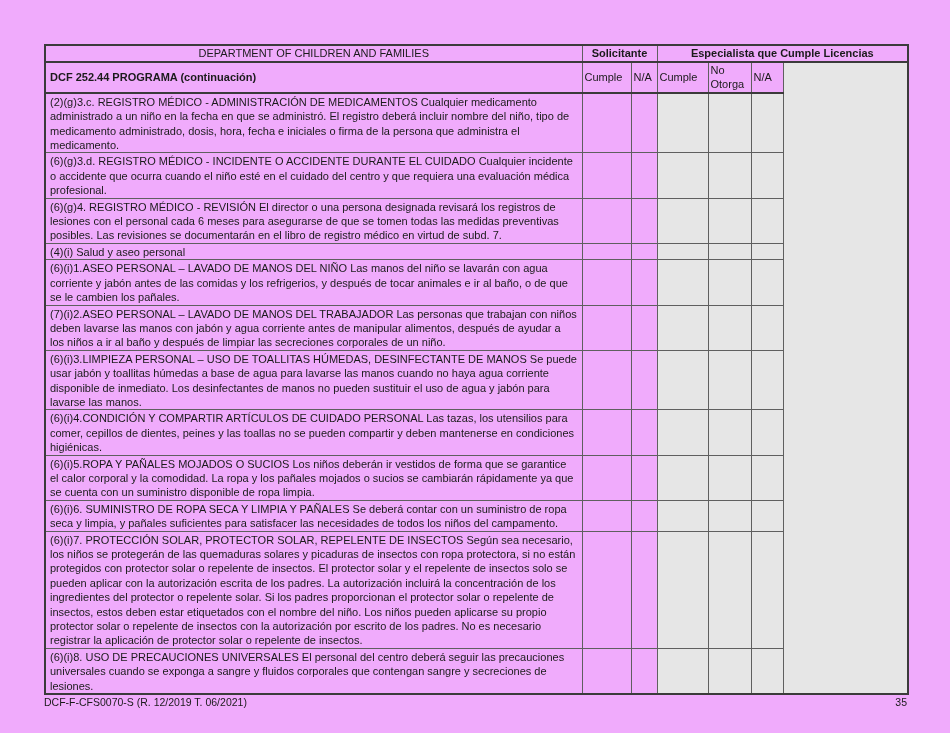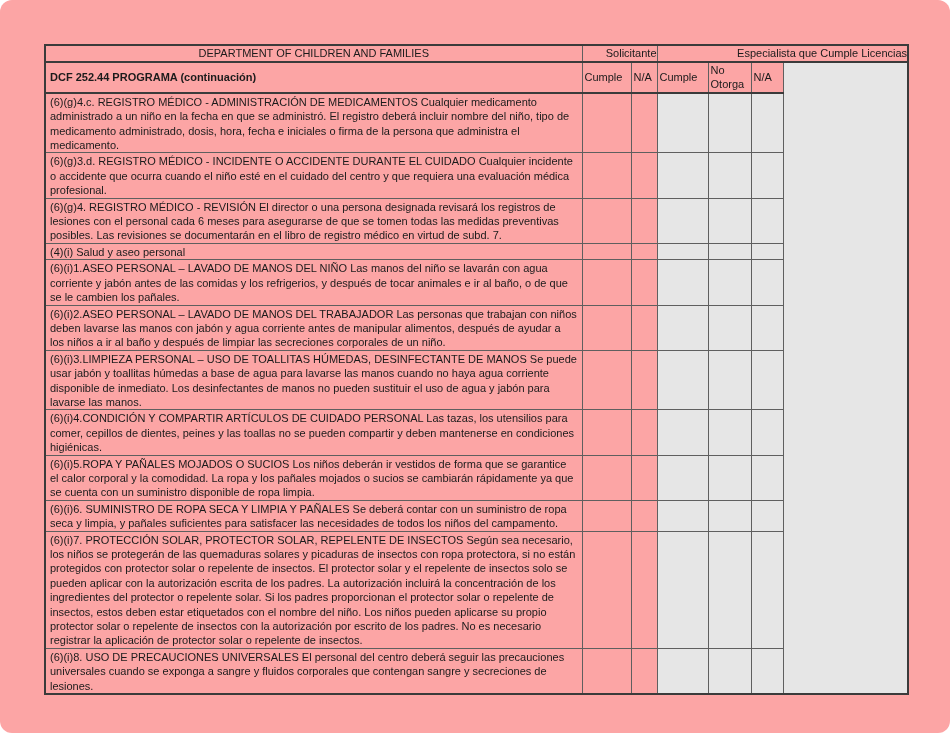--- a/index.html
+++ b/index.html
@@ -6,23 +6,22 @@
     margin: 0;
     padding: 0;
     background: #ffffff;
     font-family: "Liberation Sans", sans-serif;
     color: #1b1b1b;
   }
   .sheet {
     position: relative;
     width: 950px;
     height: 733px;
-    background: #fca5a5;
+    background: #f0abfc;
     overflow: hidden;
-    border-radius: 12px;
   }
   table.checklist {
     position: absolute;
     left: 44px;
     top: 44px;
     width: 863px;
     border-collapse: collapse;
     table-layout: fixed;
     border: 2px solid #3b3b3b;
   }
@@ -37,23 +36,23 @@
   tr.h1 td { border-bottom: 2px solid #3b3b3b; }
   tr.h2 > td { border-bottom: 2px solid #3b3b3b; }
   tr.h1 { height: 17px; }
   tr.h2 { height: 27px; }
   .hdr-dept {
     text-align: center;
     vertical-align: middle !important;
     font-size: 11.5px;
   }
   .hdr-group {
-    text-align: right;
-    vertical-align: middle !important;
-    font-weight: normal;
+    text-align: center;
+    vertical-align: middle !important;
+    font-weight: bold;
     font-size: 11.5px;
   }
   .hdr-program {
     vertical-align: middle !important;
     font-weight: bold;
     font-size: 12px;
     padding: 0 4px !important;
   }
   .hdr-col {
     vertical-align: middle !important;
@@ -120,21 +119,21 @@
         <td class="hdr-program">DCF 252.44 PROGRAMA (continuación)</td>
         <td class="hdr-col">Cumple</td>
         <td class="hdr-col">N/A</td>
         <td class="hdr-col">Cumple</td>
         <td class="hdr-col">No Otorga</td>
         <td class="hdr-col">N/A</td>
         <td class="notes-cell" rowspan="13"></td>
       </tr>
 
     <tr>
-    <td class="desc"><span class="star"></span><span class="text">(6)(g)4.c. REGISTRO MÉDICO - ADMINISTRACIÓN DE MEDICAMENTOS Cualquier medicamento administrado a un niño en la fecha en que se administró. El registro deberá incluir nombre del niño, tipo de medicamento administrado, dosis, hora, fecha e iniciales o firma de la persona que administra el medicamento.</span></td>
+    <td class="desc"><span class="star"></span><span class="text">(2)(g)3.c. REGISTRO MÉDICO - ADMINISTRACIÓN DE MEDICAMENTOS Cualquier medicamento administrado a un niño en la fecha en que se administró. El registro deberá incluir nombre del niño, tipo de medicamento administrado, dosis, hora, fecha e iniciales o firma de la persona que administra el medicamento.</span></td>
     <td class="chk"></td>
     <td class="chk"></td>
     <td class="chk gray"></td>
     <td class="chk gray"></td>
     <td class="chk gray"></td>
   </tr>
         <tr>
     <td class="desc"><span class="star"></span><span class="text">(6)(g)3.d. REGISTRO MÉDICO - INCIDENTE O ACCIDENTE DURANTE EL CUIDADO Cualquier incidente o accidente que ocurra cuando el niño esté en el cuidado del centro y que requiera una evaluación médica profesional.</span></td>
     <td class="chk"></td>
     <td class="chk"></td>
@@ -160,21 +159,21 @@
   </tr>
         <tr>
     <td class="desc"><span class="star"></span><span class="text">(6)(i)1.ASEO PERSONAL – LAVADO DE MANOS DEL NIÑO Las manos del niño se lavarán con agua corriente y jabón antes de las comidas y los refrigerios, y después de tocar animales e ir al baño, o de que se le cambien los pañales.</span></td>
     <td class="chk"></td>
     <td class="chk"></td>
     <td class="chk gray"></td>
     <td class="chk gray"></td>
     <td class="chk gray"></td>
   </tr>
         <tr>
-    <td class="desc"><span class="star"></span><span class="text">(6)(i)2.ASEO PERSONAL – LAVADO DE MANOS DEL TRABAJADOR Las personas que trabajan con niños deben lavarse las manos con jabón y agua corriente antes de manipular alimentos, después de ayudar a los niños a ir al baño y después de limpiar las secreciones corporales de un niño.</span></td>
+    <td class="desc"><span class="star"></span><span class="text">(7)(i)2.ASEO PERSONAL – LAVADO DE MANOS DEL TRABAJADOR Las personas que trabajan con niños deben lavarse las manos con jabón y agua corriente antes de manipular alimentos, después de ayudar a los niños a ir al baño y después de limpiar las secreciones corporales de un niño.</span></td>
     <td class="chk"></td>
     <td class="chk"></td>
     <td class="chk gray"></td>
     <td class="chk gray"></td>
     <td class="chk gray"></td>
   </tr>
         <tr>
     <td class="desc"><span class="star"></span><span class="text">(6)(i)3.LIMPIEZA PERSONAL – USO DE TOALLITAS HÚMEDAS, DESINFECTANTE DE MANOS Se puede usar jabón y toallitas húmedas a base de agua para lavarse las manos cuando no haya agua corriente disponible de inmediato. Los desinfectantes de manos no pueden sustituir el uso de agua y jabón para lavarse las manos.</span></td>
     <td class="chk"></td>
     <td class="chk"></td>
@@ -218,14 +217,18 @@
     <td class="desc"><span class="star"></span><span class="text">(6)(i)8. USO DE PRECAUCIONES UNIVERSALES El personal del centro deberá seguir las precauciones universales cuando se exponga a sangre y fluidos corporales que contengan sangre y secreciones de lesiones.</span></td>
     <td class="chk"></td>
     <td class="chk"></td>
     <td class="chk gray"></td>
     <td class="chk gray"></td>
     <td class="chk gray"></td>
   </tr>
       </tbody>
   </table>
 
+  <div class="footer">
+    <span>DCF-F-CFS0070-S (R. 12/2019 T. 06/2021)</span>
+    <span>35</span>
+  </div>
 
 </div>
 
 </body></html>

